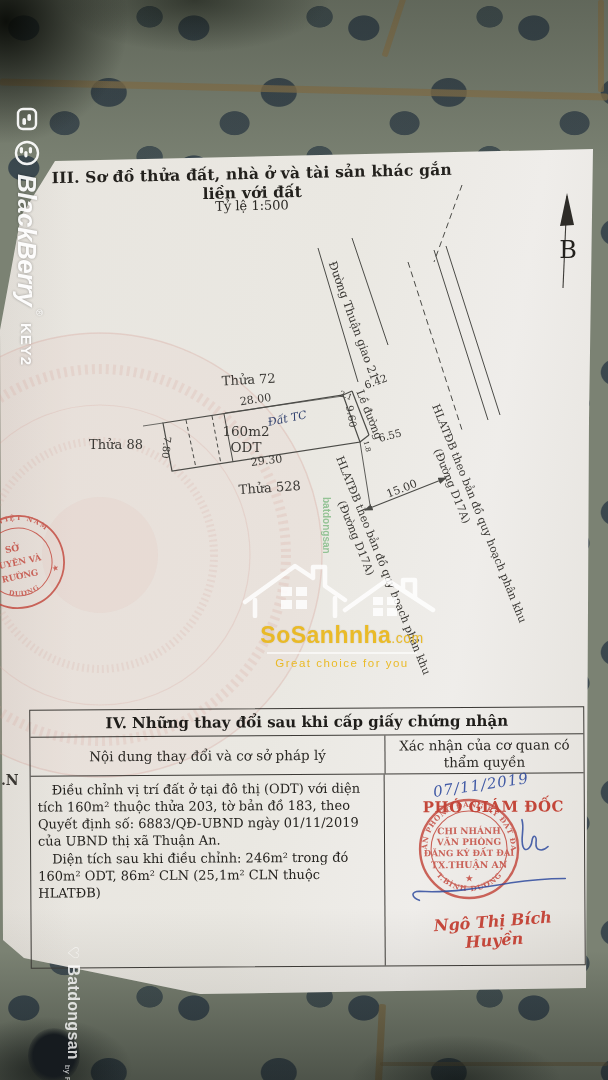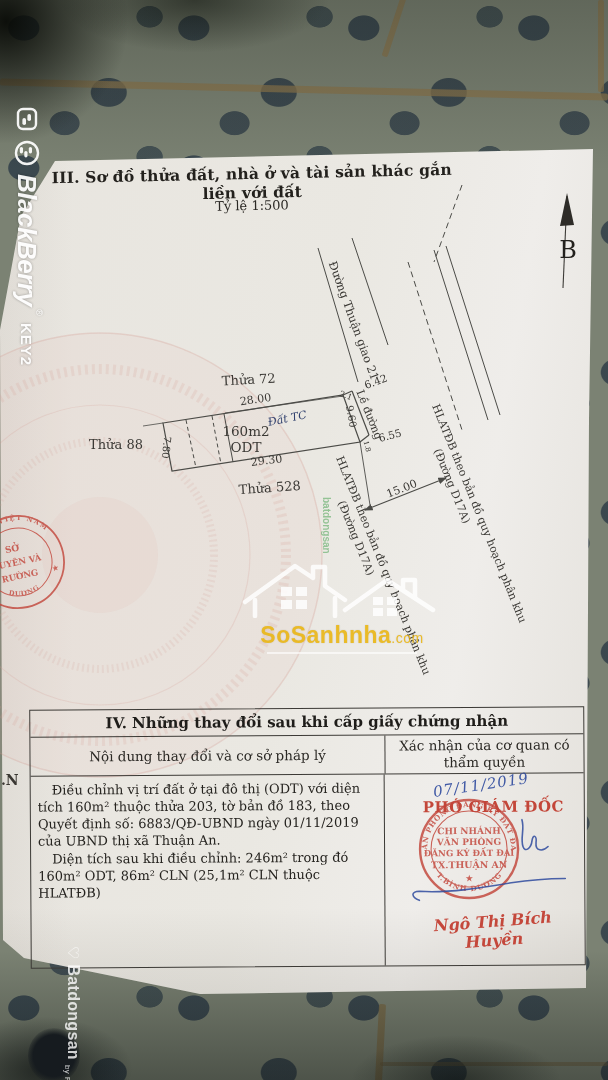--- a/index.html
+++ b/index.html
@@ -284,20 +284,21 @@
         <rect x="136" y="41" width="10" height="8"></rect>
           <rect x="150" y="41" width="10" height="8"></rect>
         <rect x="136" y="52" width="10" height="8"></rect>
           <rect x="150" y="52" width="10" height="8"></rect>
       </g>
     </svg>
     <div class="ssn-text">
       <span>SoSanhnha</span><span class="ssn-tld">.com</span>
     </div>
     <div class="ssn-line"></div>
+    <div class="ssn-tag">Great choice for you</div>
   </div>
 
   <div class="bds">
     <div class="bds-inner">
       <span class="bds-heart">♡</span>
       <span class="bds-name">Batdongsan</span>
       <span class="bds-sub">by PropertyGuru</span>
     </div>
   </div>
 

